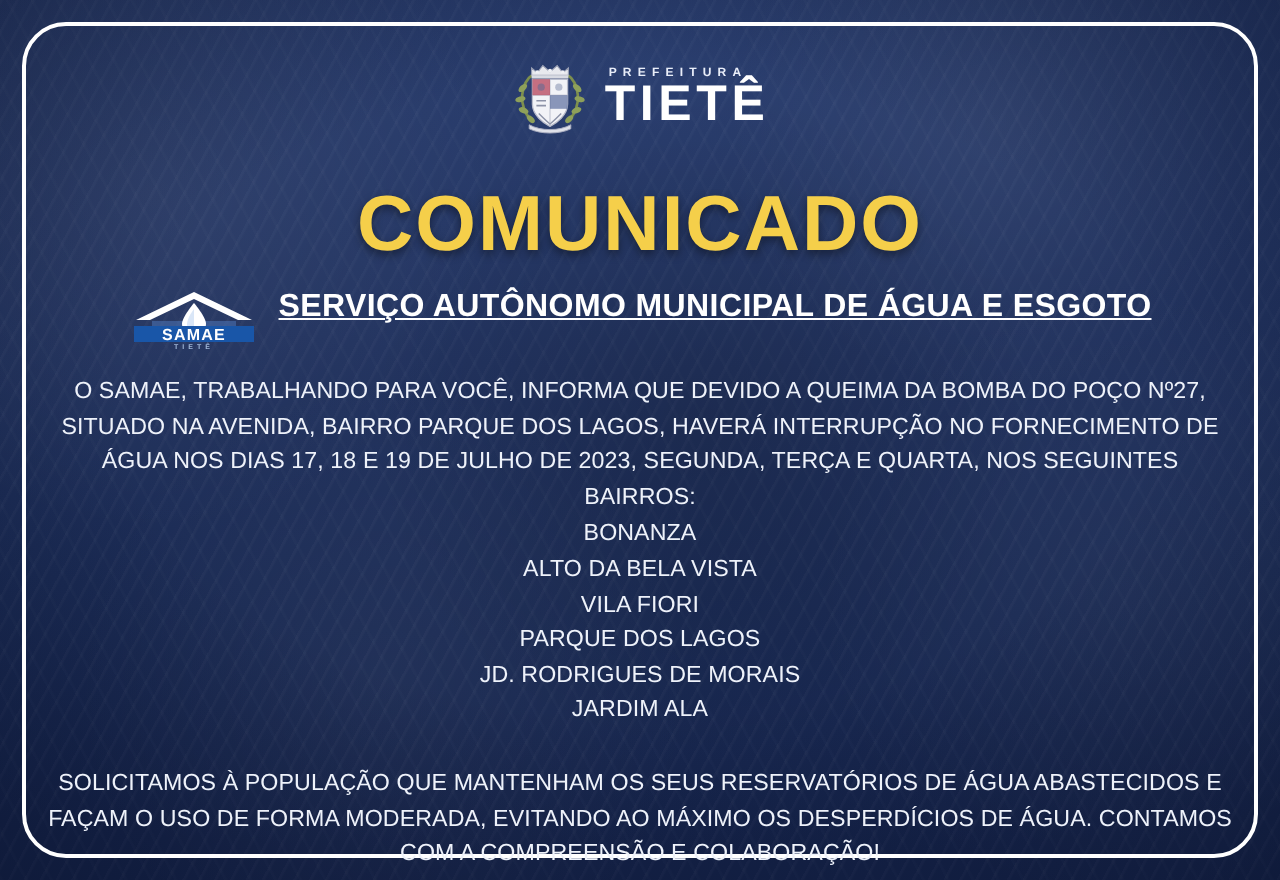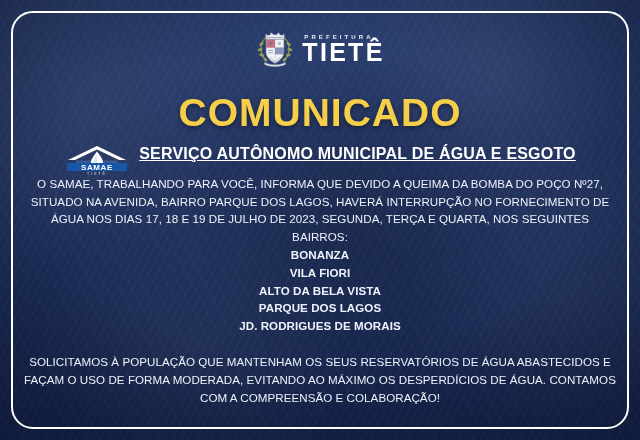--- a/index.html
+++ b/index.html
@@ -100,29 +100,28 @@
 
   
   .para {
     color:#eef2fa;
     font-size:11.6px;
     line-height:1.52;
     text-align:center;
     letter-spacing:.05px;
     width:596px;
   }
-  #intro { }
+  #intro { margin-top:12px; }
   #closing { margin-top:19px; }
 
   
   #hoods {
     list-style:none;
     text-align:center;
     margin-top:1px;
-    font-weight:bold;
   }
   #hoods li {
     color:#eef2fa;
     font-size:11.6px;
     line-height:1.52;
     letter-spacing:.05px;
   }
 </style>
 </head>
 <body>
@@ -201,22 +200,23 @@
         <text x="66" y="59" text-anchor="middle" font-family="Liberation Sans, sans-serif" font-size="7" font-weight="700" fill="#9fb6d8" letter-spacing="4">TIETÊ</text>
       </svg>
 
       <span id="samae-text">SERVIÇO AUTÔNOMO MUNICIPAL DE ÁGUA E ESGOTO</span>
     </div>
 
     <p class="para" id="intro">O SAMAE, TRABALHANDO PARA VOCÊ, INFORMA QUE DEVIDO A QUEIMA DA BOMBA DO POÇO Nº27, SITUADO NA AVENIDA, BAIRRO PARQUE DOS LAGOS, HAVERÁ INTERRUPÇÃO NO FORNECIMENTO DE ÁGUA NOS DIAS 17, 18 E 19 DE JULHO DE 2023, SEGUNDA, TERÇA E QUARTA, NOS SEGUINTES BAIRROS:</p>
 
     <ul id="hoods">
         <li>BONANZA</li>
+        <li>ALTO DA BELA VISTA</li>
         <li>VILA FIORI</li>
-        <li>ALTO DA BELA VISTA</li>
         <li>PARQUE DOS LAGOS</li>
         <li>JD. RODRIGUES DE MORAIS</li>
+        <li>JARDIM ALA</li>
       </ul>
 
     <p class="para" id="closing">SOLICITAMOS À POPULAÇÃO QUE MANTENHAM OS SEUS RESERVATÓRIOS DE ÁGUA ABASTECIDOS E FAÇAM O USO DE FORMA MODERADA, EVITANDO AO MÁXIMO OS DESPERDÍCIOS DE ÁGUA. CONTAMOS COM A COMPREENSÃO E COLABORAÇÃO!</p>
 
   </div>
 </div>
 
 </body></html>

